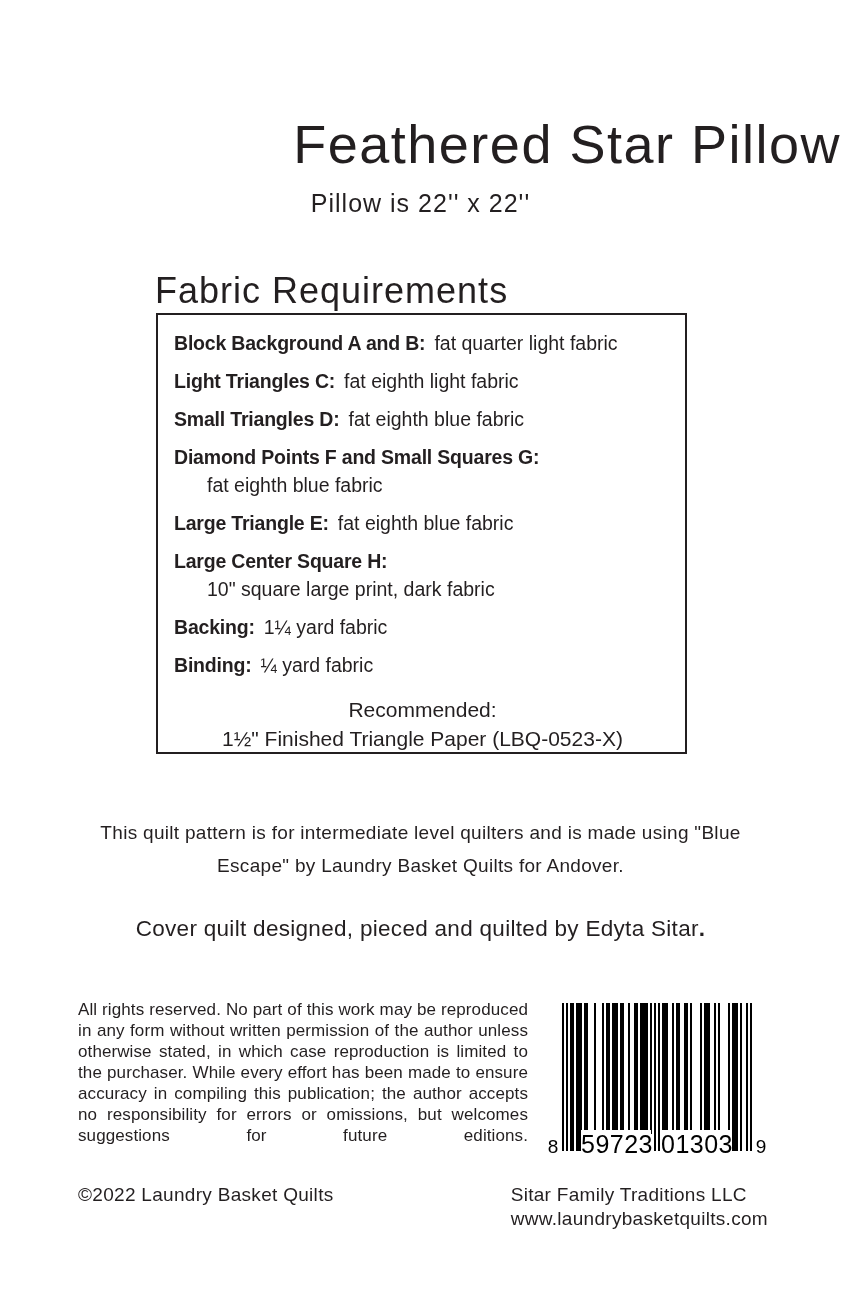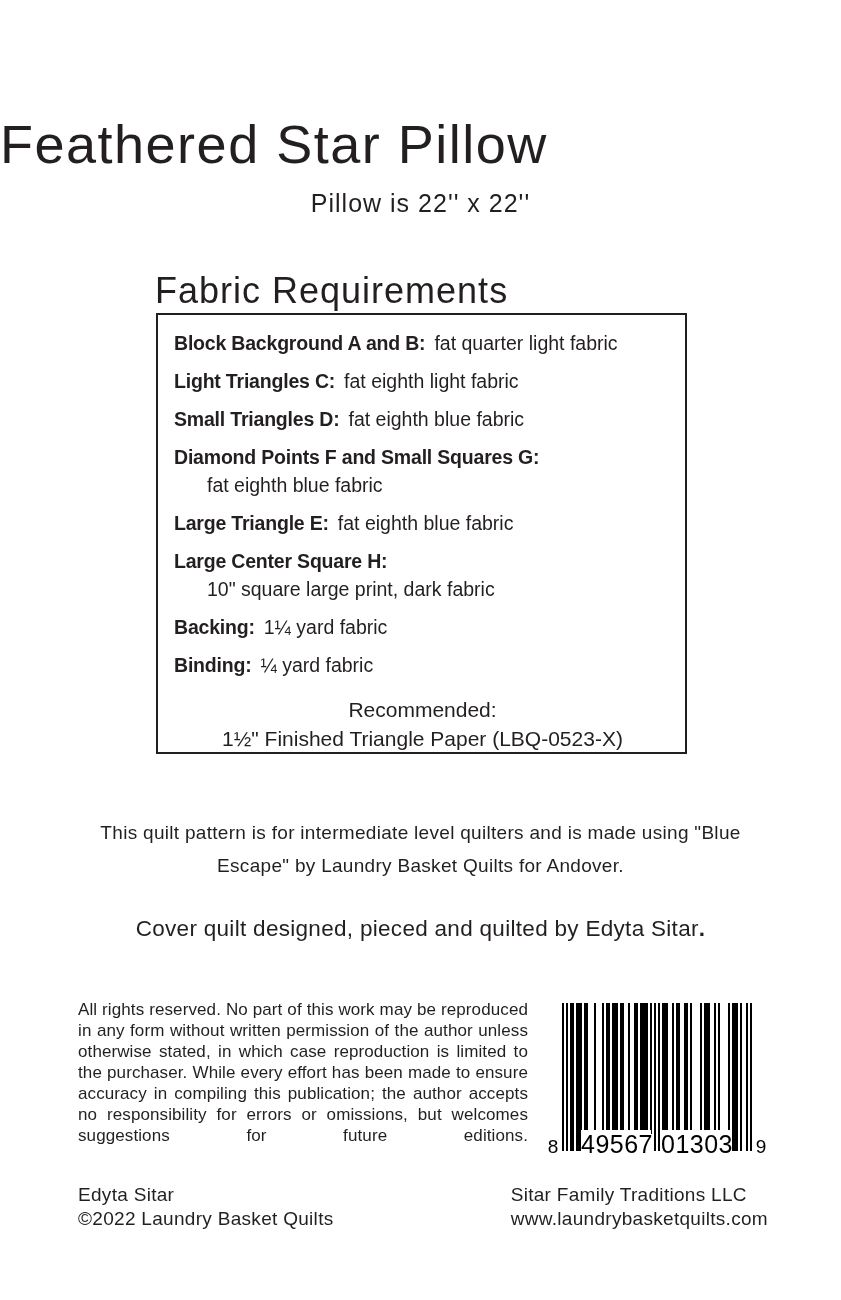--- a/index.html
+++ b/index.html
@@ -10,21 +10,21 @@
     position: absolute; inset: 0;
     width: 841px; height: 1300px;
     background: #ffffff;
     color: #231f20;
     font-family: "Liberation Sans", sans-serif;
   }
 
   
   .title {
     position: absolute; top: 114px; left: 0; width: 100%;
-    text-align: left;
+    text-align: right;
     font-size: 54px; font-weight: 400; letter-spacing: 1.5px;
     line-height: 60px; white-space: nowrap;
   }
   .subtitle {
     position: absolute; top: 189px; left: 0; width: 100%;
     text-align: center;
     font-size: 25px; letter-spacing: 1px; line-height: 28px;
   }
 
   
@@ -192,27 +192,26 @@
         <div class="bar normal" style="left: 156px;"></div>
         <div class="bar normal" style="left: 166px;"></div>
         <div class="bar tall" style="left: 170px;"></div>
         <div class="bar tall" style="left: 172px;"></div>
         <div class="bar tall" style="left: 174px;"></div>
         <div class="bar tall" style="left: 178px;"></div>
         <div class="bar tall" style="left: 184px;"></div>
         <div class="bar tall" style="left: 188px;"></div>
       </div>
     <div class="bc-digit first">8</div>
-    <div class="bc-group g1">49567</div>
+    <div class="bc-group g1">59723</div>
     <div class="bc-group g2">01303</div>
     <div class="bc-digit last">9</div>
   </div>
 
   <div class="footer-left">
-    <div>Edyta Sitar</div>
     <div>©2022 Laundry Basket Quilts</div>
   </div>
   <div class="footer-right">
     <div>Sitar Family Traditions LLC</div>
     <div>www.laundrybasketquilts.com</div>
   </div>
 
 </div>
 
 </body></html>

